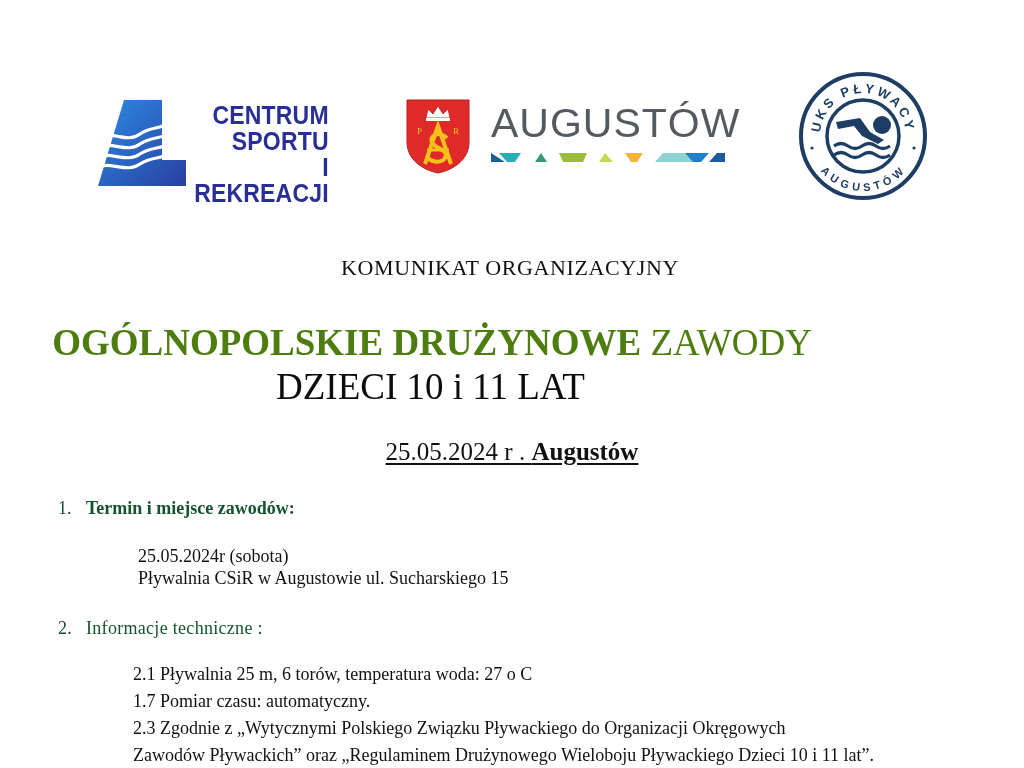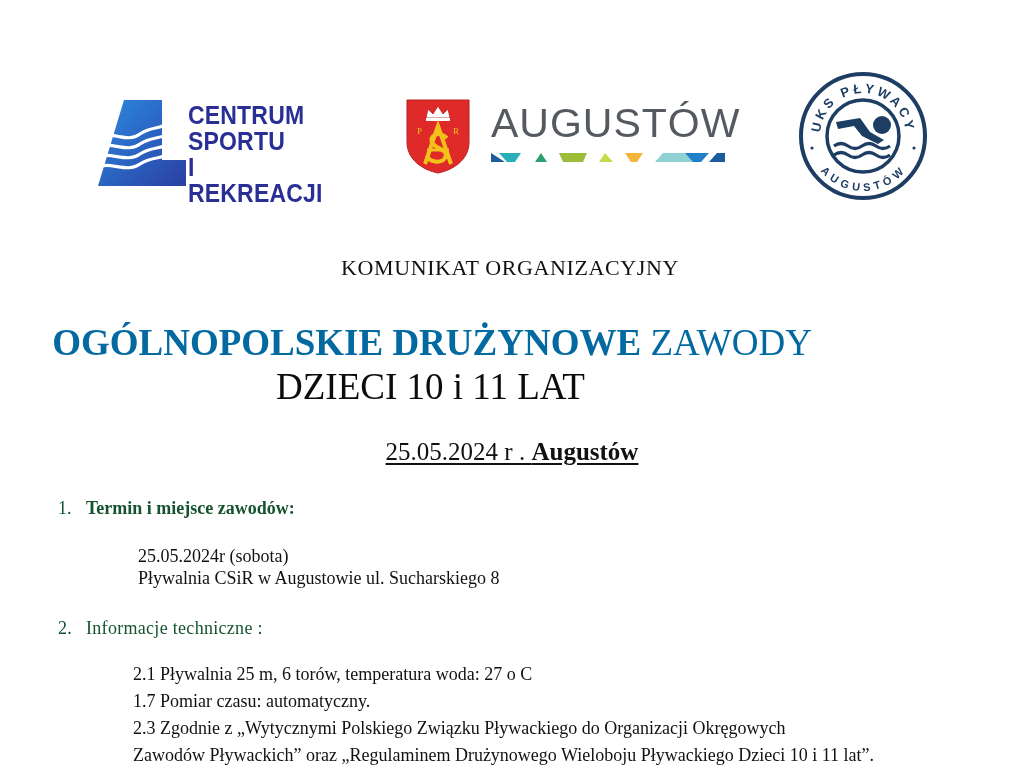--- a/index.html
+++ b/index.html
@@ -2,34 +2,34 @@
 <html><head>
   <meta charset="utf-8">
   <style>
     * { margin: 0; padding: 0; box-sizing: border-box; }
     html, body { width: 1024px; height: 768px; background: #ffffff; overflow: hidden; }
     body { position: relative; font-family: "Liberation Serif", "DejaVu Serif", serif; color: #111; }
 
     .abs { position: absolute; }
 
     
-    .logo-csir { left: 96px; top: 100px; width: 245px; height: 86px; }
+    .logo-csir { left: 96px; top: 100px; width: 245px; height: 86px; text-align: right; }
     .logo-csir .mark { position: absolute; left: 0; top: 0; width: 90px; height: 86px; }
     .logo-csir .text { position: absolute; left: 92px; top: 2px; font-family: "Liberation Sans", "DejaVu Sans", sans-serif; font-weight: bold; color: #2a2f95; font-size: 25px; line-height: 26px; letter-spacing: 0.2px; transform: scaleX(0.92); transform-origin: left top; }
 
     .logo-aug { left: 405px; top: 98px; width: 320px; height: 78px; }
     .logo-aug .crest { position: absolute; left: 0; top: 0; width: 66px; height: 76px; }
     .logo-aug .word { position: absolute; left: 86px; top: 0px; font-family: "Liberation Sans", "DejaVu Sans", sans-serif; color: #555a60; font-size: 41px; line-height: 50px; letter-spacing: 1px; }
     .logo-aug .stripe { position: absolute; left: 86px; top: 55px; width: 234px; height: 9px; }
 
     .logo-uks { left: 798px; top: 70px; width: 130px; height: 132px; }
 
     
     .komunikat { left: 0; width: 1020px; top: 255px; text-align: center; font-size: 22px; letter-spacing: 0.6px; color: #111; }
-    .title1 { left: 0; width: 864px; top: 322px; text-align: center; font-size: 37px; line-height: 42px; color: #0369a1; }
+    .title1 { left: 0; width: 864px; top: 322px; text-align: center; font-size: 37px; line-height: 42px; color: #4d7c0f; }
     .title1 b { font-weight: bold; }
     .title2 { left: 0; width: 861px; top: 366px; text-align: center; font-size: 37px; line-height: 42px; color: #0c0c0c; }
     .dateline { left: 0; width: 1024px; top: 420px; text-align: center; font-size: 25px; line-height: 32px; margin-top: 16px; }
     .dateline .u { text-decoration: underline; text-underline-offset: 3px; text-decoration-thickness: 2px; }
 
     
     .sec { font-size: 18px; line-height: 22px; color: #14532d; }
     .sec-num { display: inline-block; width: 28px; }
     .s1-head { left: 58px; top: 497px; }
     .s1-head .lbl { font-weight: bold; }
@@ -124,21 +124,21 @@
 <div class="abs title2">DZIECI 10 i 11 LAT</div>
 
 <div class="abs dateline">
   <span class="u"><span>25.05.2024 r . </span><b>Augustów</b></span>
 </div>
 
 <div class="abs sec s1-head">
   <span class="sec-num">1.</span><span class="lbl">Termin i miejsce zawodów:</span>
 </div>
 <div class="abs s1-line" style="top:545px">25.05.2024r  (sobota)</div>
-<div class="abs s1-line" style="top:567px">Pływalnia CSiR w Augustowie ul. Sucharskiego 8</div>
+<div class="abs s1-line" style="top:567px">Pływalnia CSiR w Augustowie ul. Sucharskiego 15</div>
 
 <div class="abs sec s2-head">
   <span class="sec-num">2.</span><span>Informacje techniczne :</span>
 </div>
 <div class="abs s2-line" style="top:663px">2.1 Pływalnia 25 m, 6 torów, temperatura woda: 27 o C</div>
 <div class="abs s2-line" style="top:690px">1.7 Pomiar czasu: automatyczny.</div>
 <div class="abs s2-line" style="top:717px">2.3 Zgodnie z „Wytycznymi Polskiego Związku Pływackiego do Organizacji Okręgowych</div>
 <div class="abs s2-line" style="top:744px">Zawodów Pływackich” oraz „Regulaminem Drużynowego Wieloboju Pływackiego Dzieci 10 i 11 lat”.</div>
 
 </body></html>

